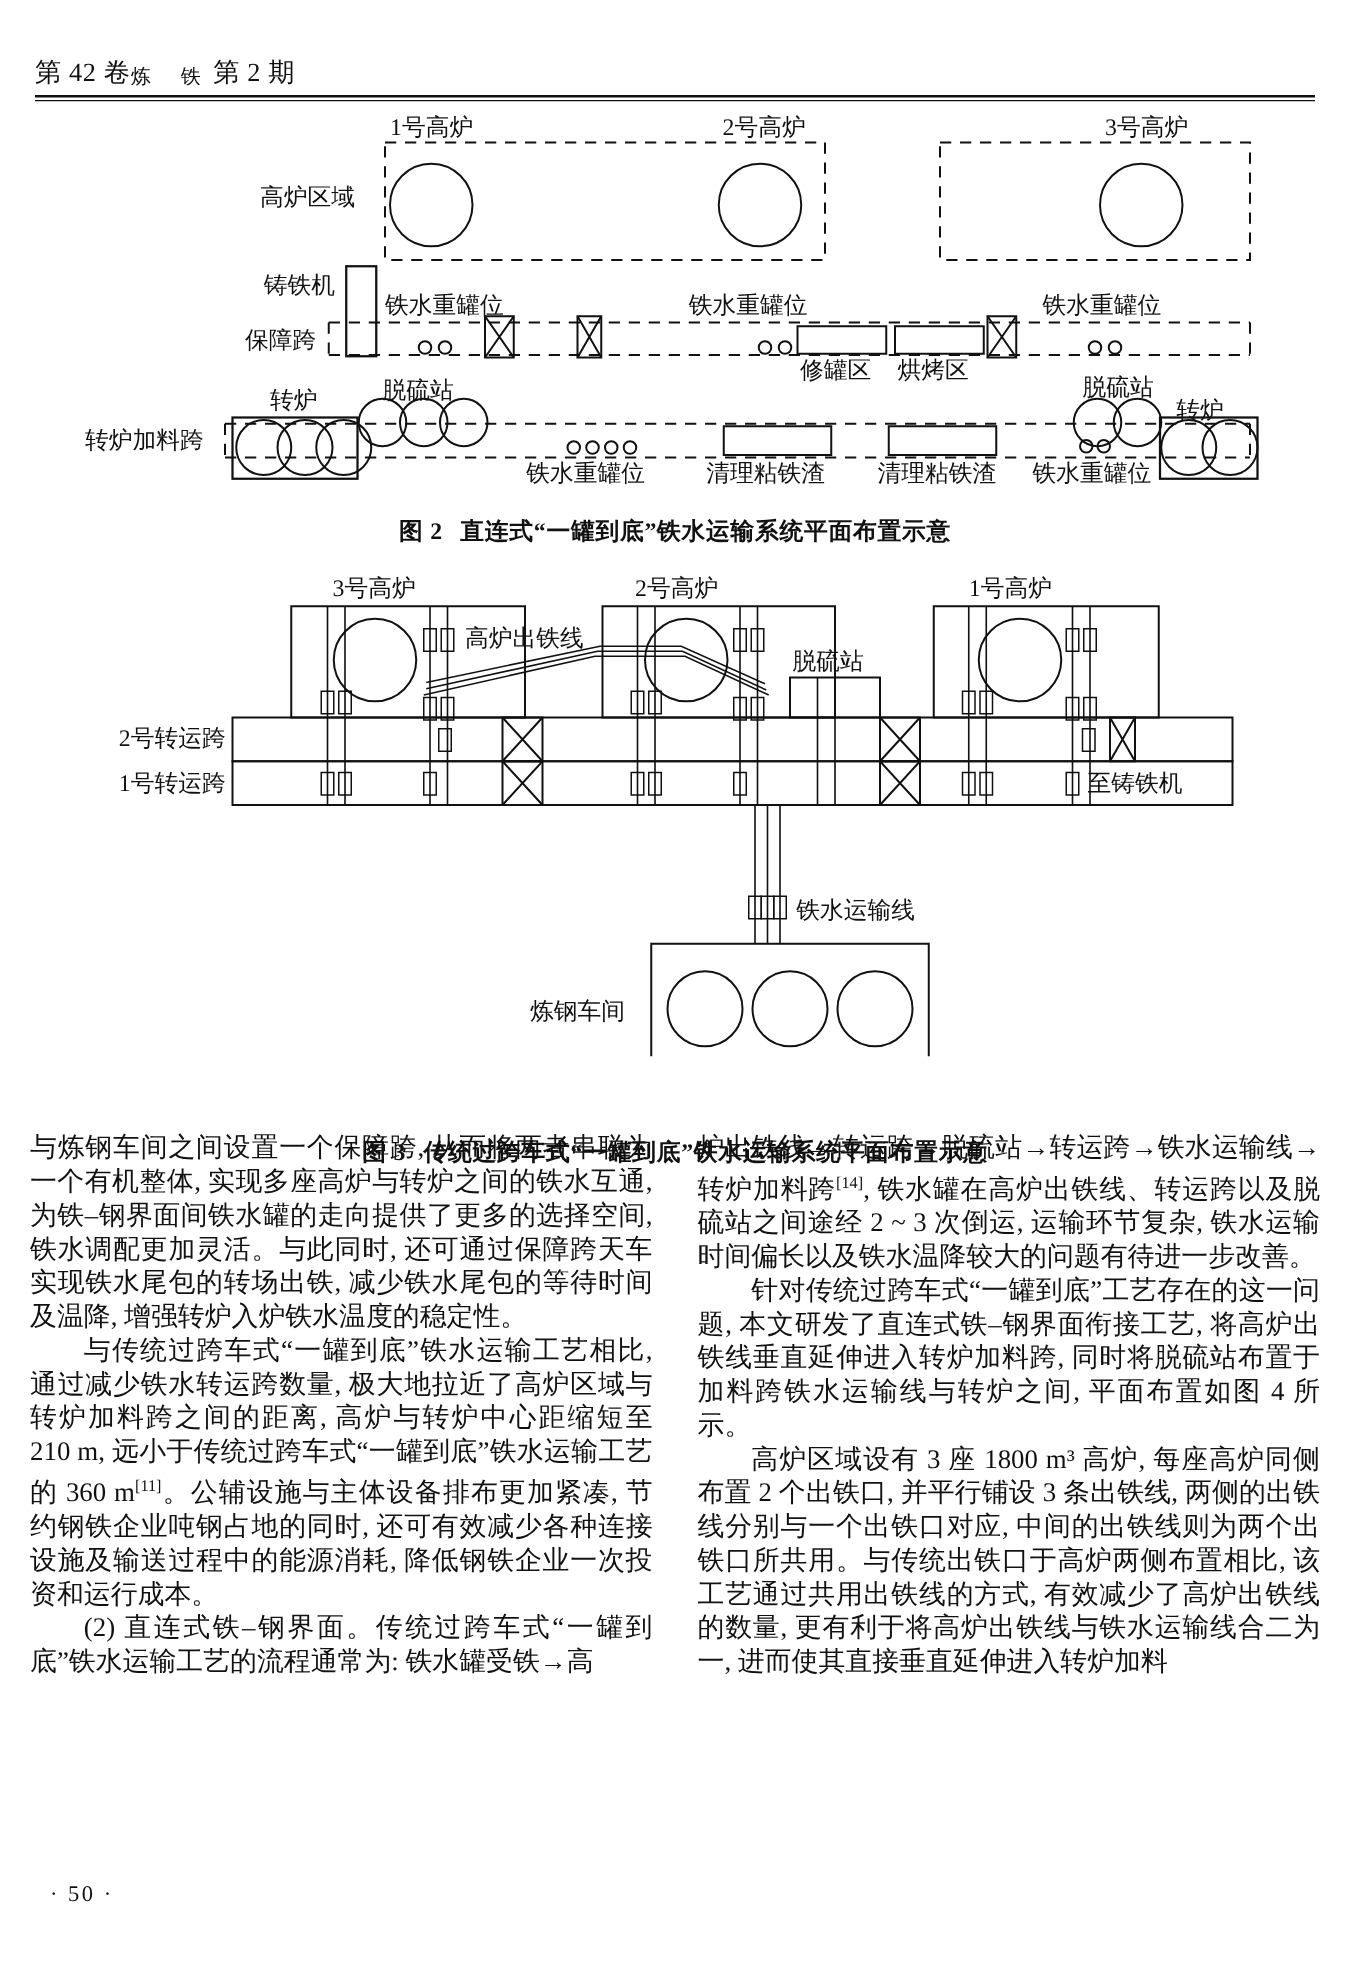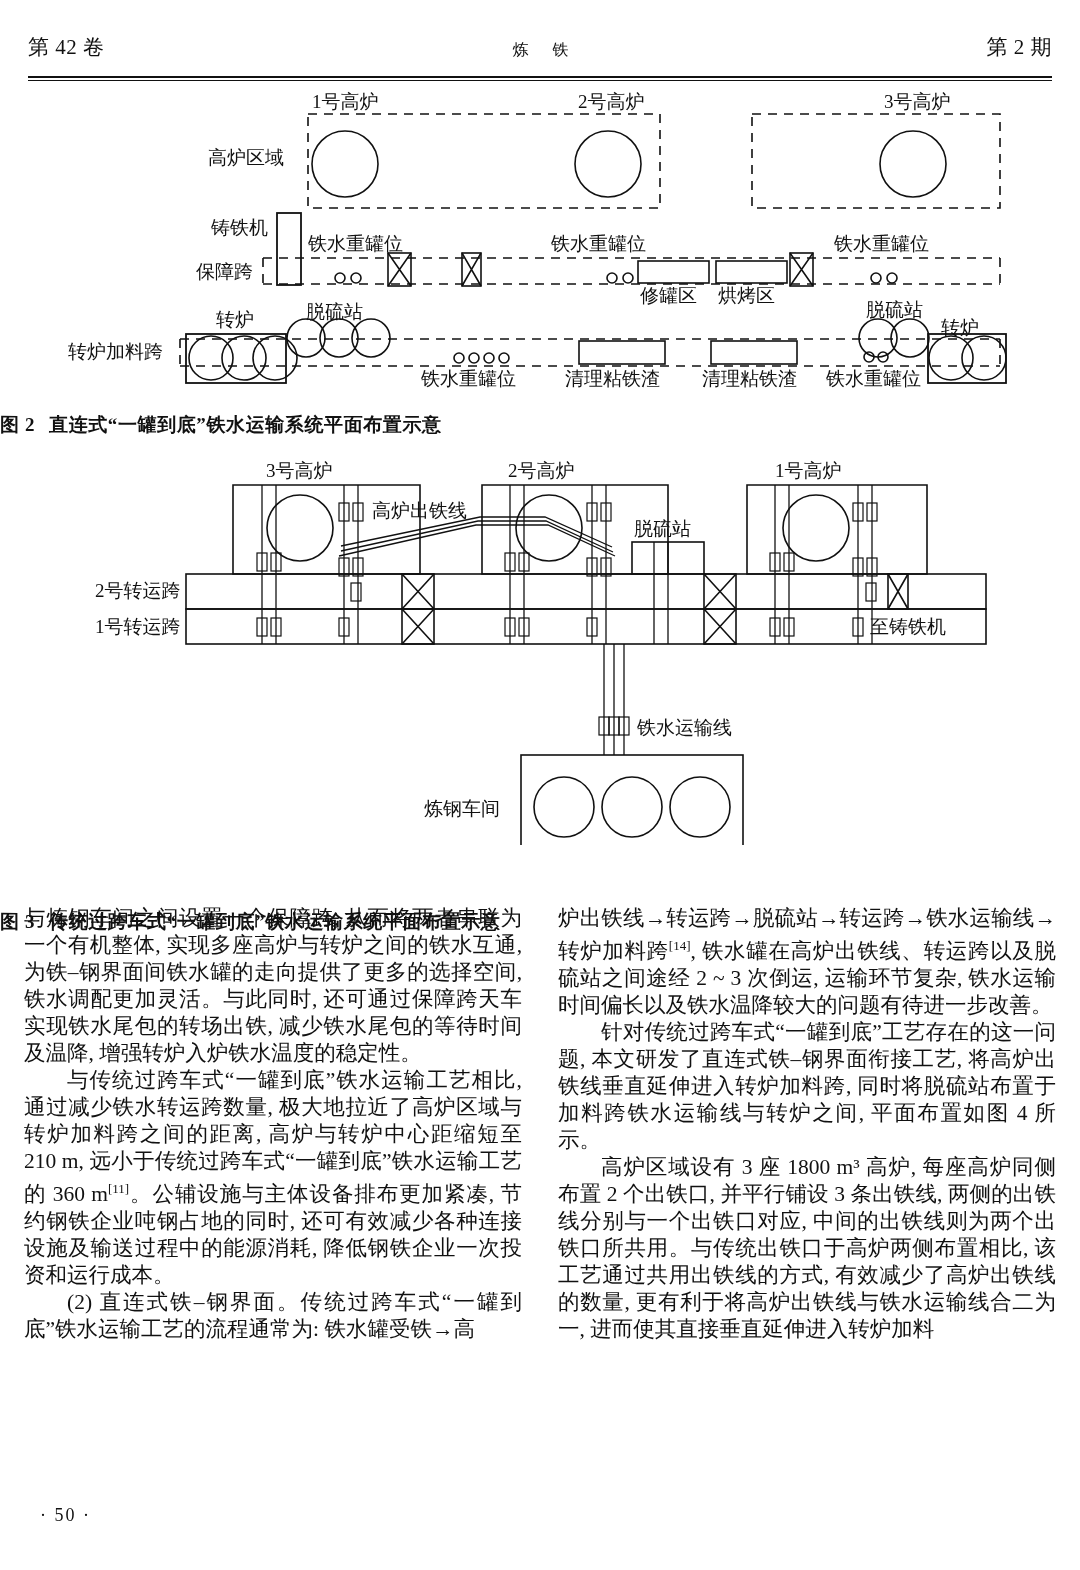--- a/index.html
+++ b/index.html
@@ -8,41 +8,41 @@
     background:#ffffff;
     font-family:"Liberation Serif","DejaVu Serif",serif;
     color:#111;
     position:relative;
     overflow:hidden;
   }
   .page{position:relative;width:1080px;height:1570px;}
 
   
   .runhead{
-    position:absolute;left:28px;right:28px;top:27px;
+    position:absolute;left:28px;right:28px;top:38px;
     height:34px;
-    display:flex;align-items:flex-end;justify-content:space-between;
+    display:flex;align-items:flex-end;
     font-size:21px;letter-spacing:0.5px;
   }
   .runhead .mid{font-size:16px;letter-spacing:10px;}
   .rule{
     position:absolute;left:28px;right:28px;top:76px;
     border-top:2px solid #111;
     height:4px;
     box-sizing:border-box;
   }
   .rule:after{
     content:"";position:absolute;left:0;right:0;top:2px;
     border-top:1px solid #111;
   }
 
   
   .figwrap{position:absolute;left:0;right:0;}
   .figcap{
-    font-size:19px;font-weight:bold;
+    text-align:center;font-size:19px;font-weight:bold;
     letter-spacing:0.6px;
   }
   .figcap .num{margin-right:14px;}
 
   svg{display:block;}
   svg text{font-family:"Liberation Serif","DejaVu Serif",serif;fill:#111;}
 
   
   .cols{
     position:absolute;left:24px;top:905px;width:1032px;

